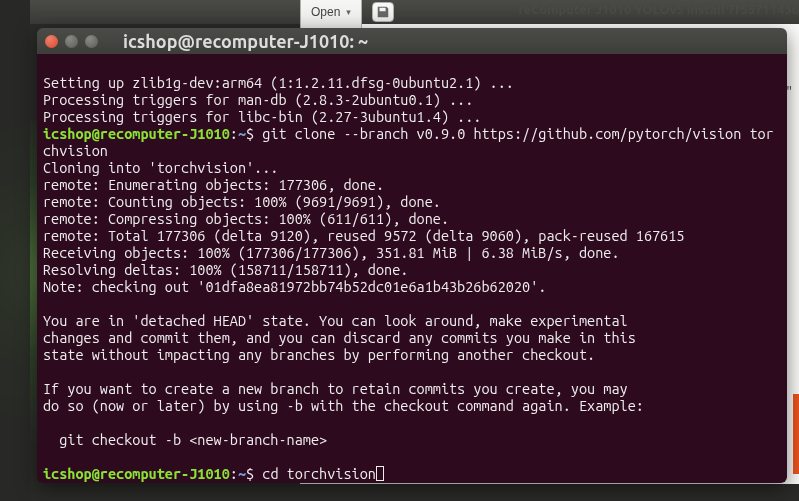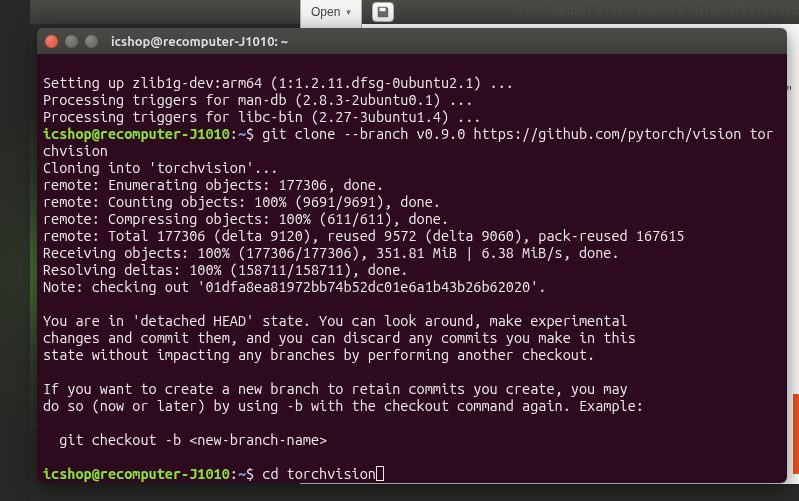--- a/index.html
+++ b/index.html
@@ -75,21 +75,21 @@
   }
   .term-titlebar {
     height: 26px;
     background: linear-gradient(#4b4b47, #3d3d39);
     display: flex; align-items: center;
     padding: 0 8px;
   }
   .tb-btn { width: 13px; height: 13px; border-radius: 50%; margin-right: 7px; }
   .tb-close { background: radial-gradient(circle at 35% 30%, #f08070, #d9482a); }
   .tb-min, .tb-max { background: radial-gradient(circle at 35% 30%, #8a8a84, #5b5b55); }
-  .tb-title { color: #ddd; font-size: 13px; font-weight: bold; margin-left: 6px; }
+  .tb-title { color: #ddd; font-size: 18px; font-weight: bold; margin-left: 18px; }
   .term-body {
     background: #2e0a1f;
     height: calc(100% - 26px);
     padding: 20px 6px;
     font-family: "Ubuntu Mono", "DejaVu Sans Mono", monospace;
     font-size: 14.5px;
     line-height: 17px;
     color: #eee;
     white-space: pre-wrap;
     word-break: break-all;

